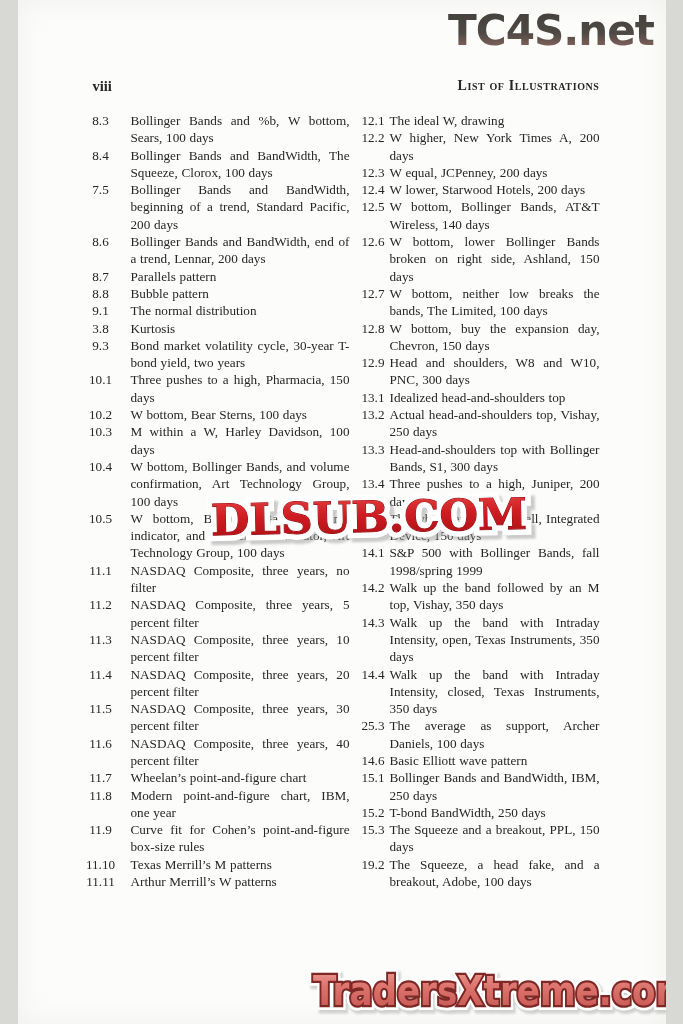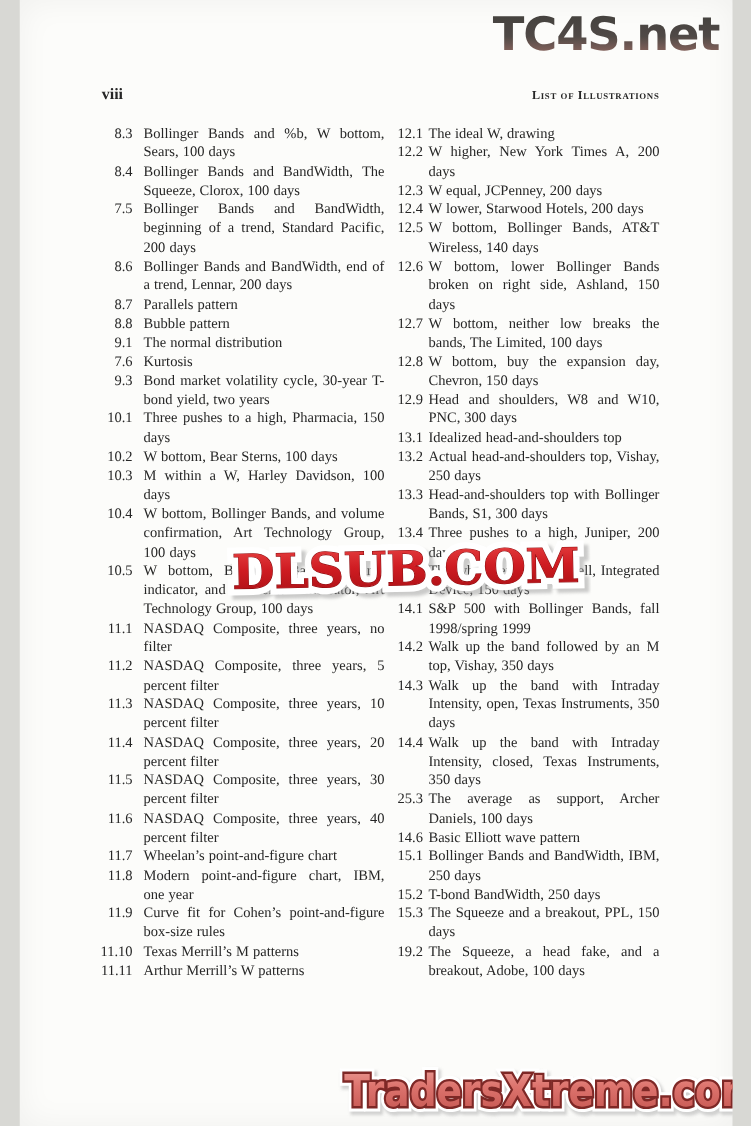--- a/index.html
+++ b/index.html
@@ -9,36 +9,36 @@
     margin:0 auto;
     background:#fcfcfa;
     overflow:hidden;
     font-family:"Liberation Serif", serif;
     color:#262626;
     box-shadow: inset 0 0 30px rgba(0,0,0,0.05);
   }
   
   .running-head {
     position:absolute; top:78px; left:63px; width:519px;
-    display:flex; justify-content:space-between; align-items:center;
+    display:flex; justify-content:space-between; align-items:flex-start;
   }
   .folio { font-weight:bold; font-size:14.5px; margin-left:12px; }
   .head-title {
-    font-variant:small-caps; font-weight:700; font-size:11px;
+    font-variant:small-caps; font-weight:700; font-size:14px;
     letter-spacing:0.6px;
   }
   
   .columns {
     position:absolute; top:112px; left:63px; width:519px;
     display:grid; grid-template-columns:269px 241px; column-gap:9px;
   }
   .col { display:block; }
   .entry { display:flex; font-size:13.2px; line-height:17.3px; }
   .entry .num { flex:none; text-align:right; font-variant-numeric:normal; }
-  .col-left .num  { width:40px; padding-right:10px; }
+  .col-left .num  { width:40px; padding-right:10px;text-align:center; }
   .col-right .num { width:26px; padding-right:5px; }
   .entry .txt {
     flex:1; text-align:justify; hyphens:auto; -webkit-hyphens:auto;
     word-spacing:0.4px;
   }
   
   .wm-top { position:absolute; top:4px; right:6px; }
   .tc4s-text {
     font-family:"DejaVu Sans", sans-serif; font-weight:bold; font-size:42px;
     fill:url(#gTop); opacity:0.93; letter-spacing:-1px;
@@ -114,21 +114,21 @@
           <span class="num">8.8</span>
           <span class="txt">Bubble pattern</span>
         </div>
 
         <div class="entry">
           <span class="num">9.1</span>
           <span class="txt">The normal distribution</span>
         </div>
 
         <div class="entry">
-          <span class="num">7.6</span>
+          <span class="num">3.8</span>
           <span class="txt">Kurtosis</span>
         </div>
 
         <div class="entry">
           <span class="num">9.3</span>
           <span class="txt">Bond market volatility cycle, 30-year T-bond yield, two years</span>
         </div>
 
         <div class="entry">
           <span class="num">10.1</span>

